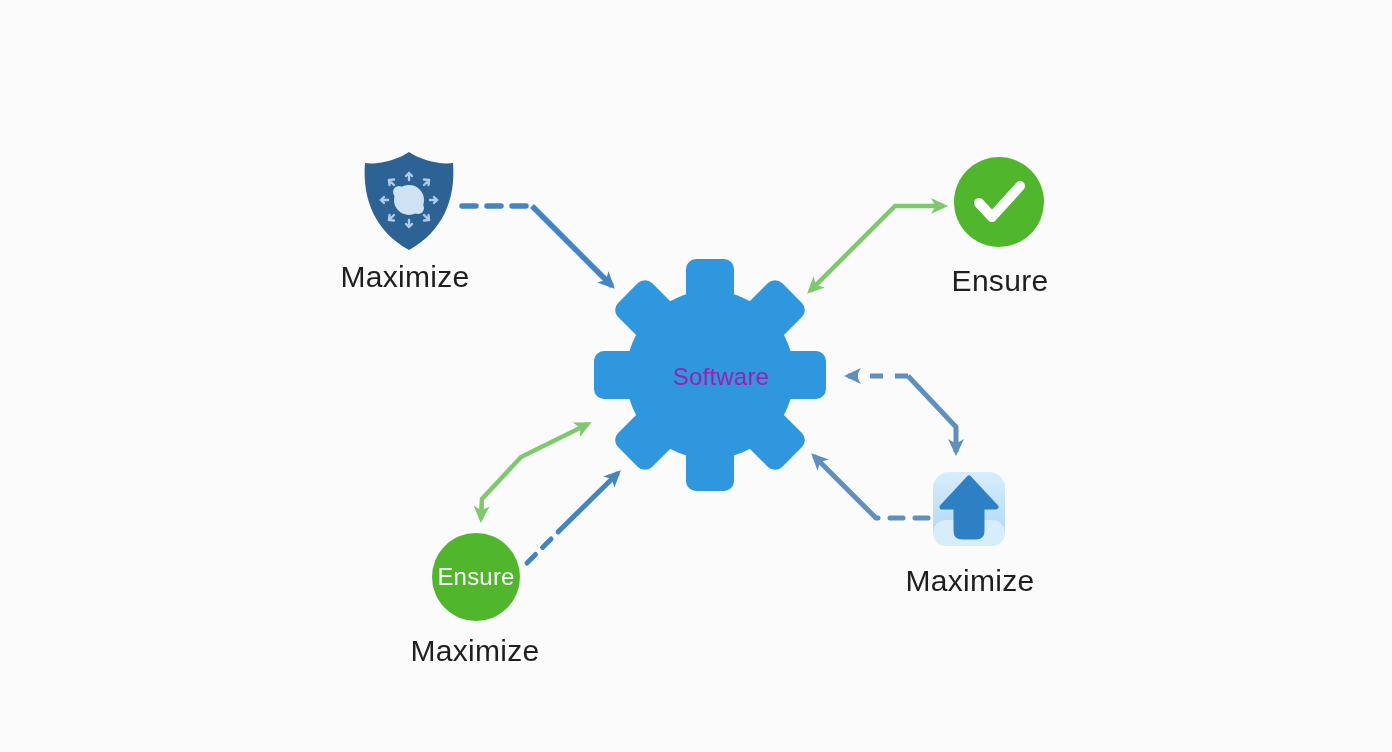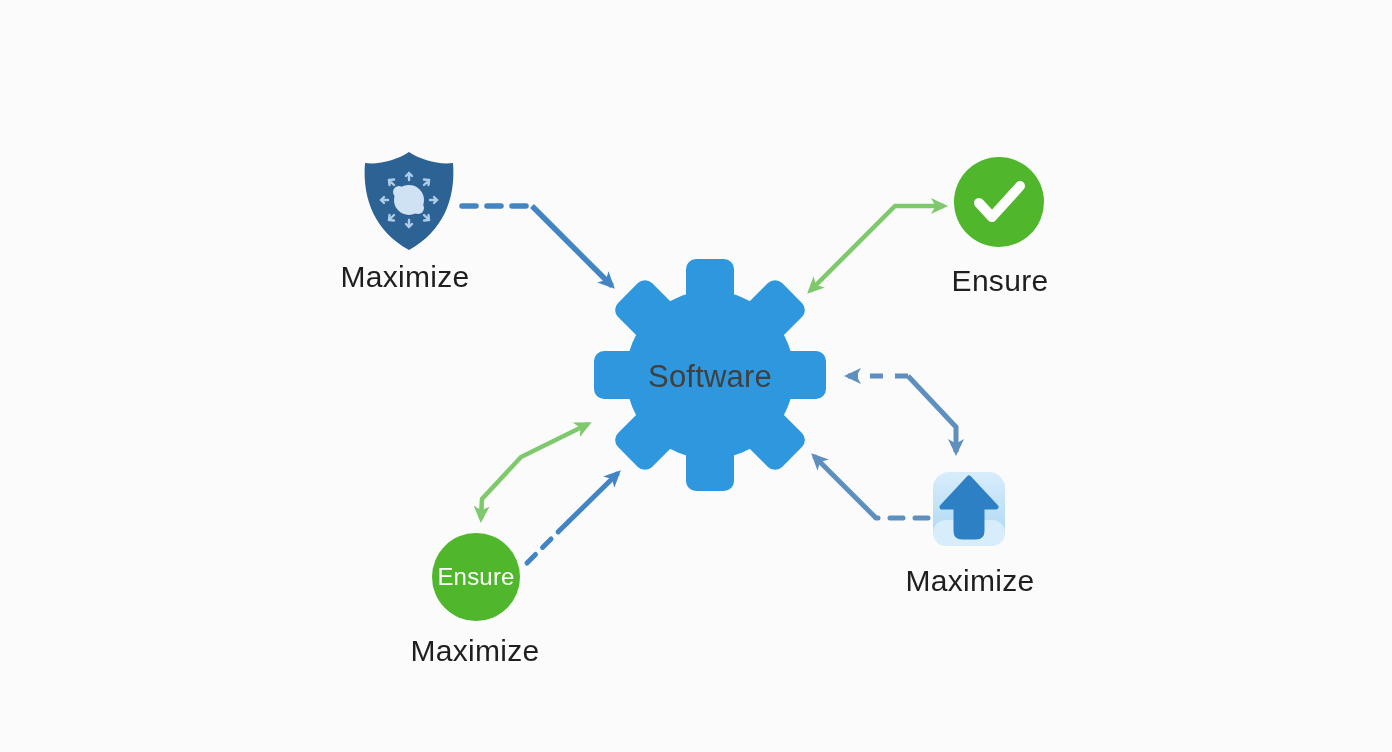--- a/index.html
+++ b/index.html
@@ -14,24 +14,25 @@
   svg{display:block;}
   .lbl{
     position:absolute;
     transform:translate(-50%,-50%);
     font-size:30px;
     color:var(--label-text,#1f1f1f);
     letter-spacing:0.3px;
     white-space:nowrap;
   }
   .lbl-center{
-    font-size:31px;
-    color:#404040;
+    font-size:24px;
+    color:#a21caf;
     font-weight:500;
     letter-spacing:0.2px;
+    margin-left:11px;
   }
   .lbl-badge{
     font-size:24px;
     color:#ffffff;
     letter-spacing:0.2px;
   }
 </style>
 </head>
 <body>
 

